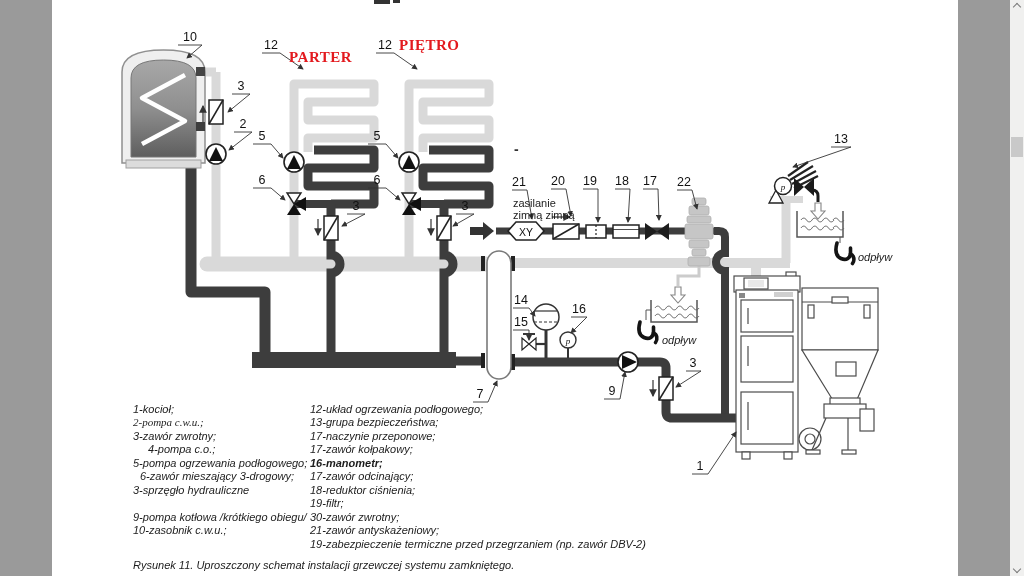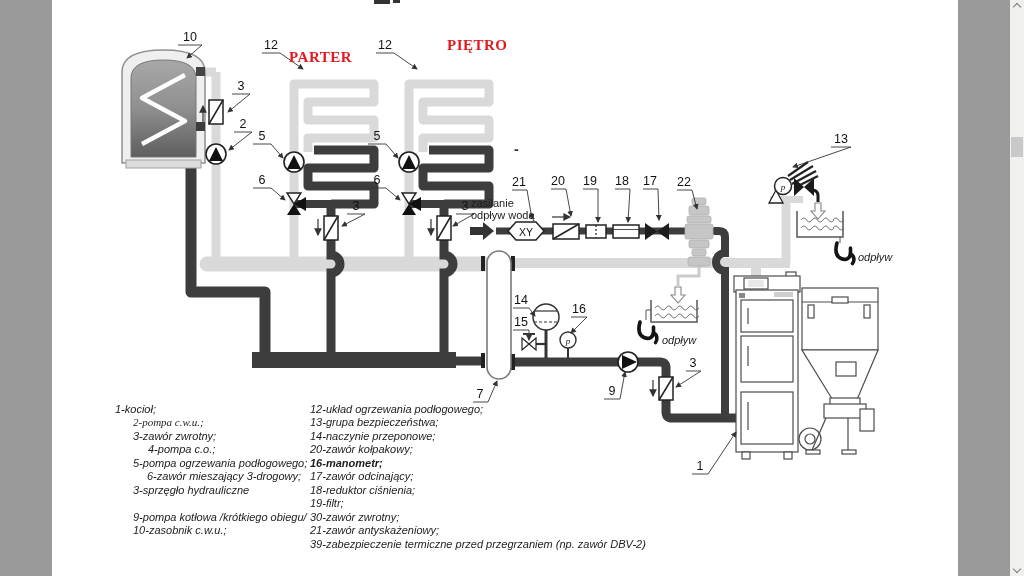--- a/index.html
+++ b/index.html
@@ -4,21 +4,21 @@
 <style>
   html,body{margin:0;padding:0;background:#fff;}
   #screen{position:relative;width:1024px;height:576px;overflow:hidden;background:#ffffff;
           font-family:"Liberation Sans",sans-serif;}
   .gray-side{position:absolute;top:0;height:576px;background:#9a9a9a;}
   #gray-left{left:0;width:52px;}
   #gray-right{left:958px;width:52px;}
   svg{position:absolute;left:0;top:0;}
   .txt{position:absolute;white-space:nowrap;color:#1c1c1c;}
   .floor-red{font:bold 15px "Liberation Serif",serif;color:#e3191e;letter-spacing:.5px;}
-  .small{font:11px/11.5px "Liberation Sans",sans-serif;}
+  .small{font:11px/11.5px "Liberation Sans",sans-serif;margin-left:42px;}
   .leg{font:italic 11px/13px "Liberation Sans",sans-serif;}
   .drain{font:italic 11px "Liberation Sans",sans-serif;}
   
   #scrollbar{position:absolute;left:1010px;top:0;width:14px;height:576px;background:#f0f0ef;}
   .sb-btn{position:absolute;left:0;width:14px;height:12px;}
   .chev{position:absolute;left:4px;width:5px;height:5px;border-left:1.6px solid #7a7a7a;border-top:1.6px solid #7a7a7a;}
   .chev.up{top:4px;transform:rotate(45deg);}
   .chev.down{top:2px;transform:rotate(225deg);}
   #sb-thumb{position:absolute;left:1px;top:137px;width:12px;height:20px;background:#c9c9c9;}
   .num{font-family:"Liberation Sans",sans-serif;font-size:12.5px;fill:#111;}
@@ -334,51 +334,52 @@
       <text class="num" x="612" y="395" text-anchor="middle">9</text>
       <text class="num" x="693" y="367" text-anchor="middle">3</text>
       <text class="num" x="700" y="470" text-anchor="middle">1</text>
     </g>
 
     <text x="526" y="235.5" text-anchor="middle" font-family="Liberation Sans,sans-serif" font-size="10.5" fill="#111">XY</text>
     <text x="514" y="154" font-family="Liberation Sans,sans-serif" font-size="14" font-weight="bold" fill="#333">-</text>
   </svg>
 
   <div class="txt floor-red" style="left:289px;top:37px;margin-top:12px;">PARTER</div>
-  <div class="txt floor-red" style="left:399px;top:37px;margin-left:48px;">PIĘTRO</div>
+  <div class="txt floor-red" style="left:399px;top:37px;">PIĘTRO</div>
 
   <div class="txt small" style="left:471px;top:198px;">zasilanie</div>
-  <div class="txt small" style="left:471px;top:210px;">odpływ wodą</div>
+  <div class="txt small" style="left:471px;top:210px;">zimną zimną</div>
 
   <div class="txt drain" style="left:662px;top:334px;">odpływ</div>
   <div class="txt drain" style="left:858px;top:251px;">odpływ</div>
 
   <div>
-    <div class="txt leg" style="left:115px;top:403px;">1-kocioł;</div>
+    <div class="txt leg" style="left:133px;top:403px;">1-kocioł;</div>
     <div class="txt leg" style="left:133px;top:416px;font-family:Liberation Serif, serif;">2-pompa c.w.u.;</div>
     <div class="txt leg" style="left:133px;top:430px;font-style:italic;">3-zawór zwrotny;</div>
     <div class="txt leg" style="left:148px;top:443px;">4-pompa c.o.;</div>
     <div class="txt leg" style="left:133px;top:457px;">5-pompa ogrzewania podłogowego;</div>
-    <div class="txt leg" style="left:147px;top:470px;">6-zawór mieszający 3-drogowy;</div>
+    <div class="txt leg" style="left:140px;top:470px;">6-zawór mieszający 3-drogowy;</div>
     <div class="txt leg" style="left:133px;top:484px;">3-sprzęgło hydrauliczne</div>
     <div class="txt leg" style="left:133px;top:511px;">9-pompa kotłowa /krótkiego obiegu/</div>
     <div class="txt leg" style="left:133px;top:524px;">10-zasobnik c.w.u.;</div>
     <div class="txt leg" style="left:310px;top:403px;">12-układ ogrzewania podłogowego;</div>
     <div class="txt leg" style="left:310px;top:416px;">13-grupa bezpieczeństwa;</div>
-    <div class="txt leg" style="left:310px;top:430px;">14-naczynie przeponowe;</div>
-    <div class="txt leg" style="left:310px;top:443px;">20-zawór kołpakowy;</div>
+    <div class="txt leg" style="left:310px;top:430px;">17-naczynie przeponowe;</div>
+    <div class="txt leg" style="left:310px;top:443px;">17-zawór kołpakowy;</div>
     <div class="txt leg" style="left:310px;top:457px;font-weight:bold;">16-manometr;</div>
     <div class="txt leg" style="left:310px;top:470px;">17-zawór odcinający;</div>
     <div class="txt leg" style="left:310px;top:484px;">18-reduktor ciśnienia;</div>
     <div class="txt leg" style="left:310px;top:497px;">19-filtr;</div>
     <div class="txt leg" style="left:310px;top:511px;">30-zawór zwrotny;</div>
     <div class="txt leg" style="left:310px;top:524px;">21-zawór antyskażeniowy;</div>
-    <div class="txt leg" style="left:310px;top:538px;">39-zabezpieczenie termiczne przed przegrzaniem (np. zawór DBV-2)</div>
+    <div class="txt leg" style="left:310px;top:538px;">19-zabezpieczenie termiczne przed przegrzaniem (np. zawór DBV-2)</div>
   </div>
 
+  <div class="txt leg" style="left:133px;top:559px;">Rysunek 11. Uproszczony schemat instalacji grzewczej systemu zamkniętego.</div>
 
   <div id="scrollbar">
     <div class="sb-btn" style="top:0;">
         <span class="chev up"></span>
       </div>
     <div id="sb-thumb"></div>
     <div class="sb-btn" style="top:564px;">
         <span class="chev down"></span>
       </div>
   </div>

